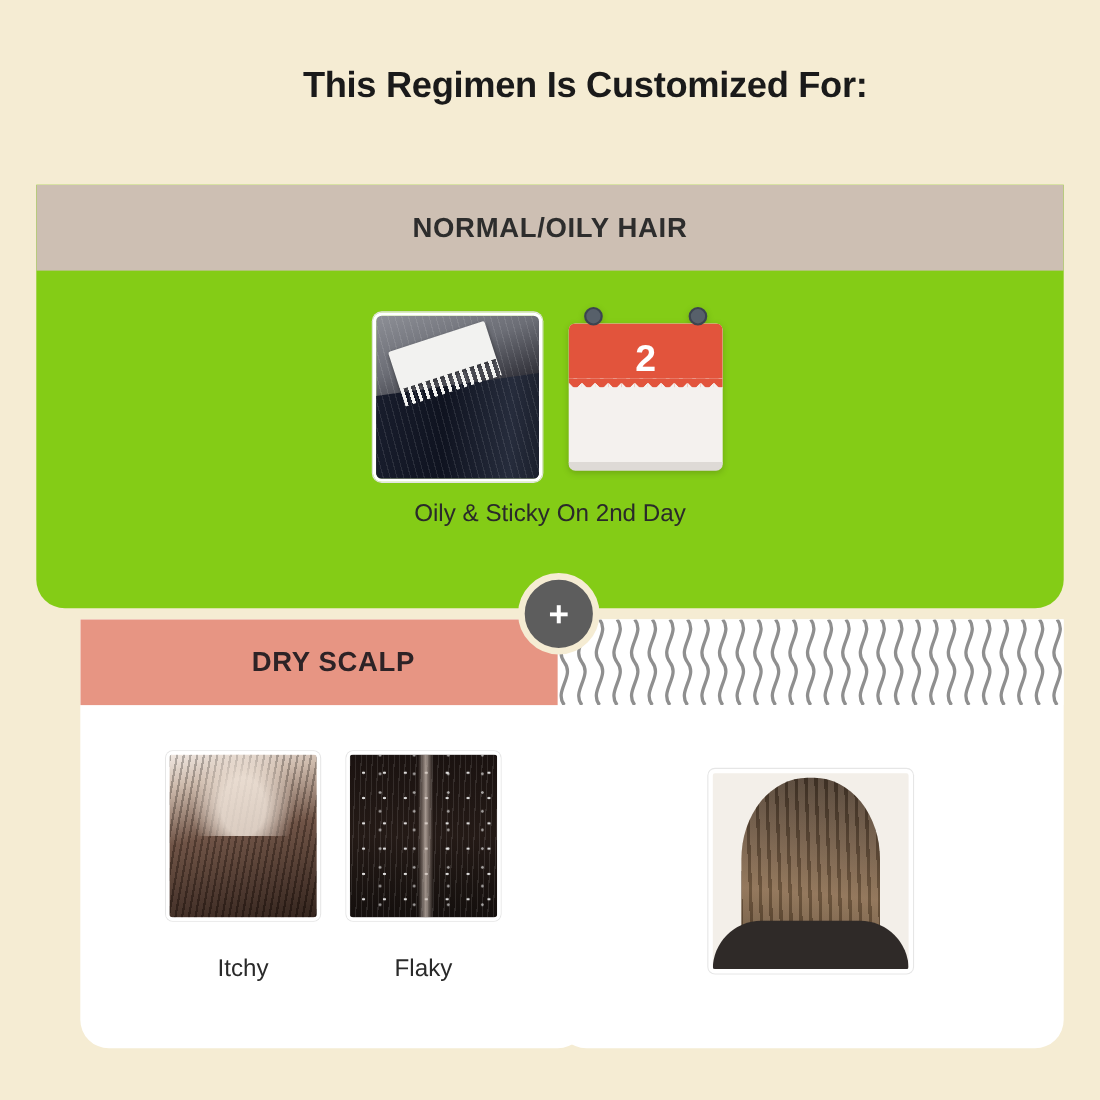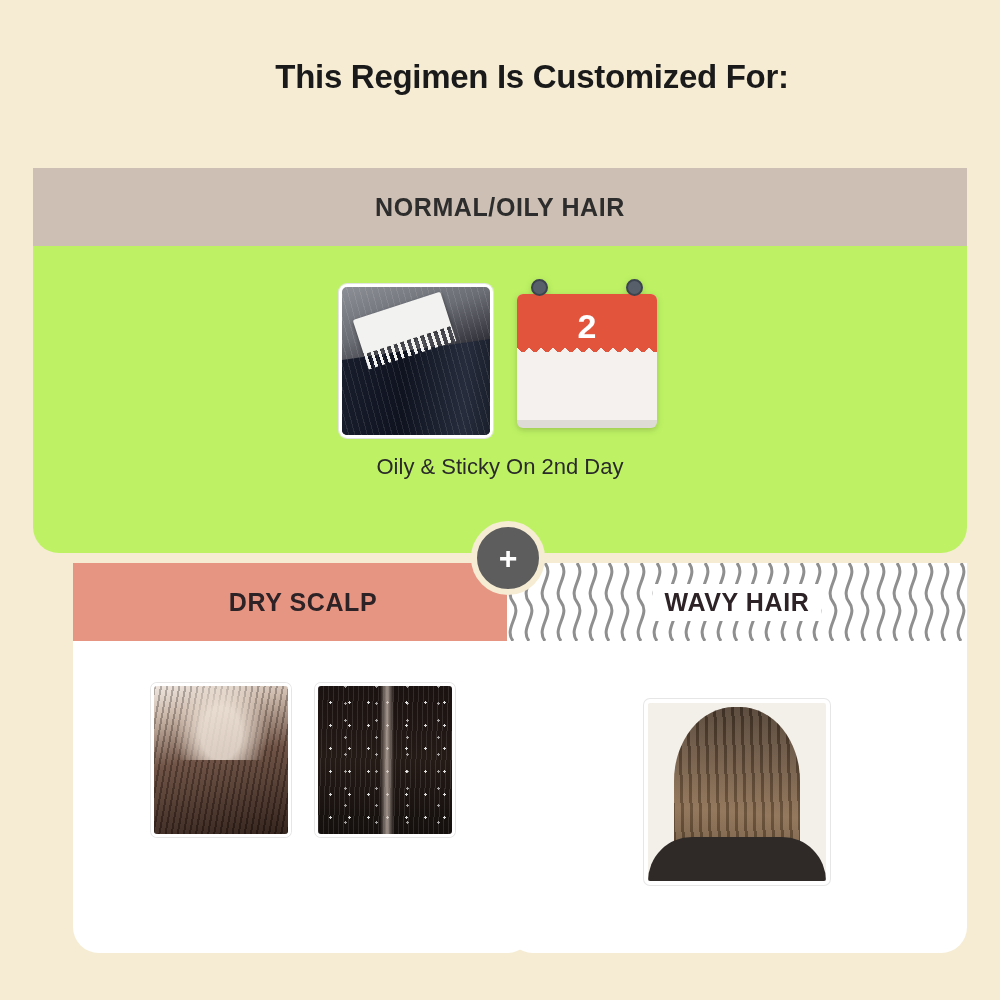--- a/index.html
+++ b/index.html
@@ -28,21 +28,21 @@
     padding-left: 32px;
   }
 
   
   .card-top {
     position: absolute;
     left: 33px;
     top: 168px;
     width: 934px;
     height: 385px;
-    background: #bef264;
+    background: #84cc16;
     border-radius: 0 0 26px 26px;
     overflow: hidden;
   }
   .card-top .band {
     height: 78px;
     background: #cdbfb3;
     display: flex;
     align-items: center;
     justify-content: center;
   }
@@ -407,20 +407,24 @@
 
 <div class="card-bl">
   <div class="band">
     <span class="band-label dark">DRY SCALP</span>
   </div>
   <div class="photo-row">
     <div class="photo photo-itchy"></div>
     <div class="photo photo-flaky">
       <div class="flakes"></div>
     </div>
+  </div>
+  <div class="caption-row">
+    <div class="caption">Itchy</div>
+    <div class="caption">Flaky</div>
   </div>
 </div>
 
 <div class="card-br">
   <div class="band">
     <div class="wave-bg">
       <svg width="460" height="78" viewBox="0 0 460 78" xmlns="http://www.w3.org/2000/svg" aria-hidden="true">
         <g fill="none" stroke="#8f8f8f" stroke-width="3">
           <path d="M6 0 C16 13, -4 26, 6 39 C16 52, -4 65, 6 78"></path>
           <path d="M22 0 C32 13, 12 26, 22 39 C32 52, 12 65, 22 78"></path>
@@ -447,21 +451,20 @@
           <path d="M358 0 C368 13, 348 26, 358 39 C368 52, 348 65, 358 78"></path>
           <path d="M374 0 C384 13, 364 26, 374 39 C384 52, 364 65, 374 78"></path>
           <path d="M390 0 C400 13, 380 26, 390 39 C400 52, 380 65, 390 78"></path>
           <path d="M406 0 C416 13, 396 26, 406 39 C416 52, 396 65, 406 78"></path>
           <path d="M422 0 C432 13, 412 26, 422 39 C432 52, 412 65, 422 78"></path>
           <path d="M438 0 C448 13, 428 26, 438 39 C448 52, 428 65, 438 78"></path>
           <path d="M454 0 C464 13, 444 26, 454 39 C464 52, 444 65, 454 78"></path>
         </g>
       </svg>
     </div>
-    <span class="band-label dark">WAVY HAIR</span>
   </div>
   <div class="photo-wavy-wrap">
     <div class="photo-wavy">
       <div class="wavy-hair"></div>
       <div class="shoulder"></div>
     </div>
   </div>
 </div>
 
 </body></html>

